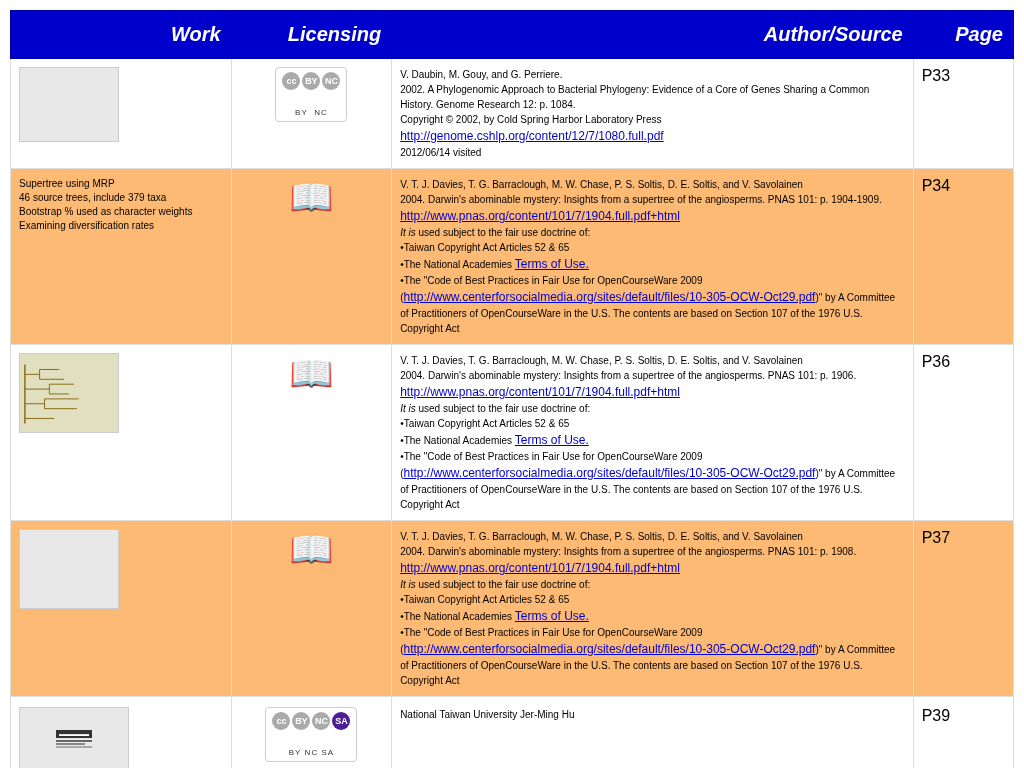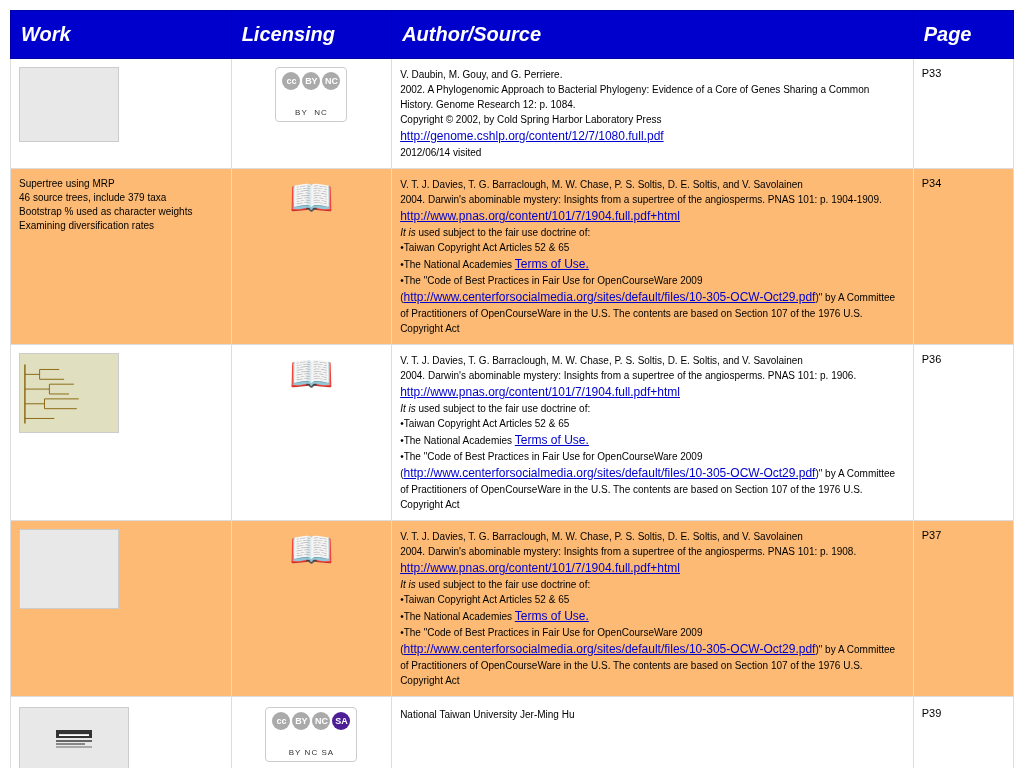--- a/index.html
+++ b/index.html
@@ -21,21 +21,21 @@
       width: 100%;
       border-collapse: collapse;
       table-layout: fixed;
     }
     thead tr {
       background: #0000cc;
       color: #fff;
     }
     thead th {
       padding: 12px 10px;
-      text-align: left;
+      text-align: right;
       font-size: 20px;
       font-style: italic;
       font-weight: bold;
       color: #fff;
       border: 1px solid #0000aa;
     }
     tbody tr {
       border-bottom: 1px solid #ccc;
       vertical-align: top;
     }
@@ -106,21 +106,21 @@
       line-height: 1.5;
     }
     .author-text a, .author-link {
       color: #0000cc;
       text-decoration: underline;
       font-size: 12px;
     }
     .author-text em {
     }
     .page-num {
-      font-size: 11px;
+      font-size: 16px;
     }
 
     .thumbnail-img {
       width: 100px;
       height: 75px;
       background: #e8e8e8;
       border: 1px solid #ccc;
       display: flex;
       align-items: center;
       justify-content: center;

